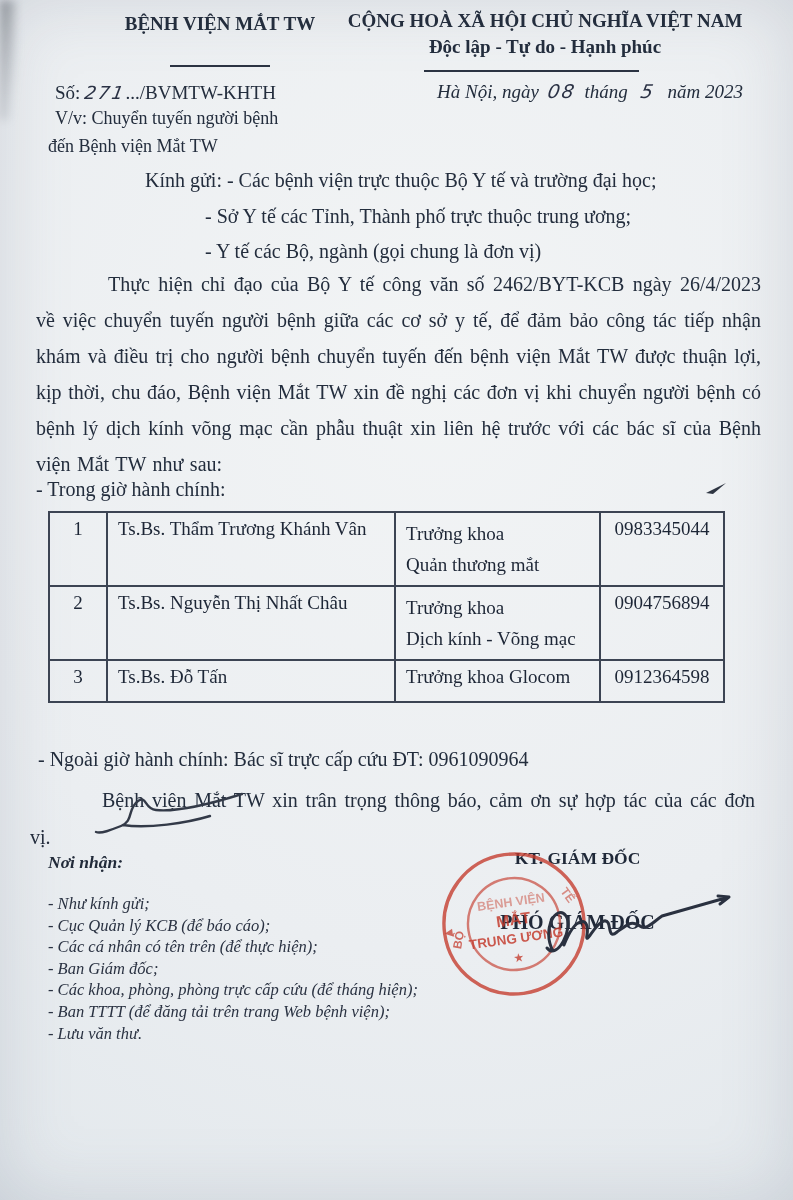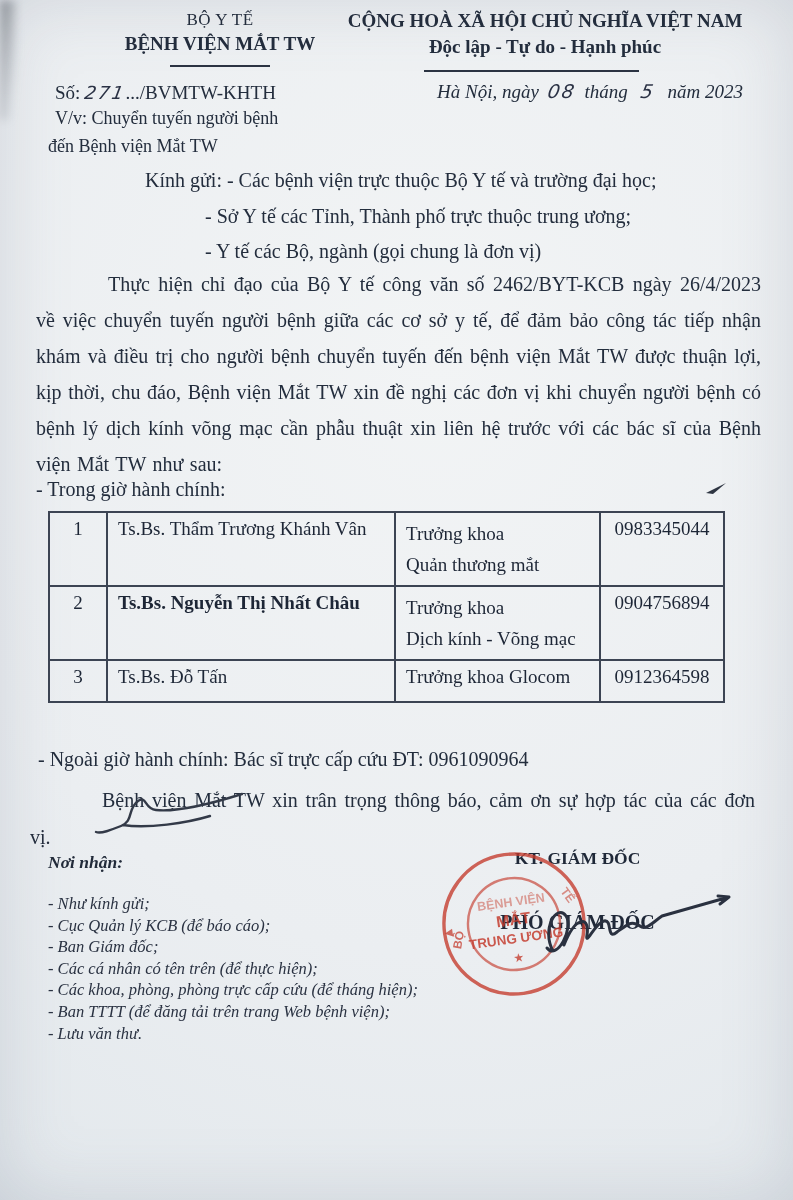--- a/index.html
+++ b/index.html
@@ -55,21 +55,20 @@
   .stamp-wrap{transform:rotate(-8deg);opacity:.92;}
 </style>
 </head>
 <body>
 
 <div class="page">
 
   <div class="abs edge-strip"></div>
 
   <div class="abs center" style="left:110px;top:10px;width:220px;">
-    <div style="font-size:17px;letter-spacing:.5px;">BỘ Y TẾ</div>
     <div class="b" style="font-size:19px;margin-top:3px;">BỆNH VIỆN MẮT TW</div>
   </div>
   <div class="abs rule" style="left:170px;top:65px;width:100px;"></div>
 
   <div class="abs center" style="left:320px;top:10px;width:450px;">
     <div class="b" style="font-size:19px;">CỘNG HOÀ XÃ HỘI CHỦ NGHĨA VIỆT NAM</div>
     <div class="b" style="font-size:19px;margin-top:4px;">Độc lập - Tự do - Hạnh phúc</div>
   </div>
   <div class="abs rule" style="left:424px;top:70px;width:215px;"></div>
 
@@ -113,21 +112,21 @@
       <td class="cell-center">1</td>
       <td style="padding-left:10px;">Ts.Bs. Thẩm Trương Khánh Vân</td>
       <td style="padding-left:10px;">
         <span class="role-line">Trưởng khoa</span>
         <span class="role-line">Quản thương mắt</span>
       </td>
       <td class="cell-center">0983345044</td>
     </tr>
     <tr style="height:70px;">
       <td class="cell-center">2</td>
-      <td style="padding-left:10px;font-weight:bold;">Ts.Bs. Nguyễn Thị Nhất Châu</td>
+      <td style="padding-left:10px;">Ts.Bs. Nguyễn Thị Nhất Châu</td>
       <td style="padding-left:10px;">
         <span class="role-line">Trưởng khoa</span>
         <span class="role-line">Dịch kính - Võng mạc</span>
       </td>
       <td class="cell-center">0904756894</td>
     </tr>
     <tr style="height:42px;">
       <td class="cell-center">3</td>
       <td style="padding-left:10px;">Ts.Bs. Đỗ Tấn</td>
       <td style="padding-left:10px;">Trưởng khoa Glocom</td>
@@ -141,22 +140,22 @@
   <div class="abs para" style="left:30px;top:782px;width:725px;text-indent:72px;line-height:37px;">Bệnh viện Mắt TW xin trân trọng thông báo, cảm ơn sự hợp tác của các đơn vị.</div>
 
   <svg class="abs" style="left:92px;top:782px;" width="170" height="60" viewBox="0 0 170 60">
     <path d="M150 12 C 112 24, 84 30, 64 28 C 52 27, 55 13, 46 19 C 35 27, 42 39, 29 44 C 19 48, 9 52, 4 50 M 31 43 C 55 47, 95 41, 118 34" stroke="#333a48" stroke-width="2.4" fill="none" stroke-linecap="round"></path>
   </svg>
 
   <div class="abs" style="left:48px;top:852px;">
     <div class="b i" style="font-size:17.5px;margin-bottom:20px;color:#222b3a;">Nơi nhận:</div>
     <div class="noi-item">- Như kính gửi;</div>
     <div class="noi-item">- Cục Quản lý KCB (để báo cáo);</div>
+    <div class="noi-item">- Các cá nhân có tên trên (để thực hiện);</div>
     <div class="noi-item">- Ban Giám đốc;</div>
-    <div class="noi-item">- Các cá nhân có tên trên (để thực hiện);</div>
     <div class="noi-item">- Các khoa, phòng, phòng trực cấp cứu (để tháng hiện);</div>
     <div class="noi-item">- Ban TTTT (để đăng tải trên trang Web bệnh viện);</div>
     <div class="noi-item">- Lưu văn thư.</div>
   </div>
 
   <div class="abs center b" style="left:450px;top:848px;width:255px;font-size:17.5px;color:#1f2838;">KT. GIÁM ĐỐC</div>
   <div class="abs center b" style="left:450px;top:911px;width:255px;font-size:20px;color:#1f2838;">PHÓ GIÁM ĐỐC</div>
 
   <div class="abs stamp-wrap" style="left:440px;top:850px;width:148px;height:148px;">
     <svg width="148" height="148" viewBox="0 0 148 148">

